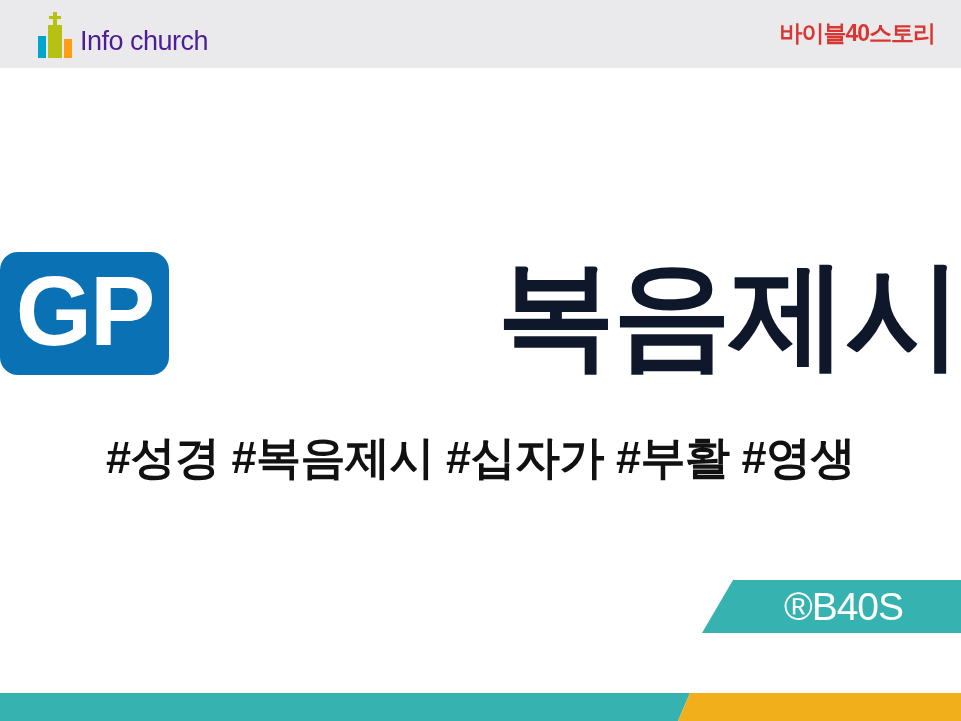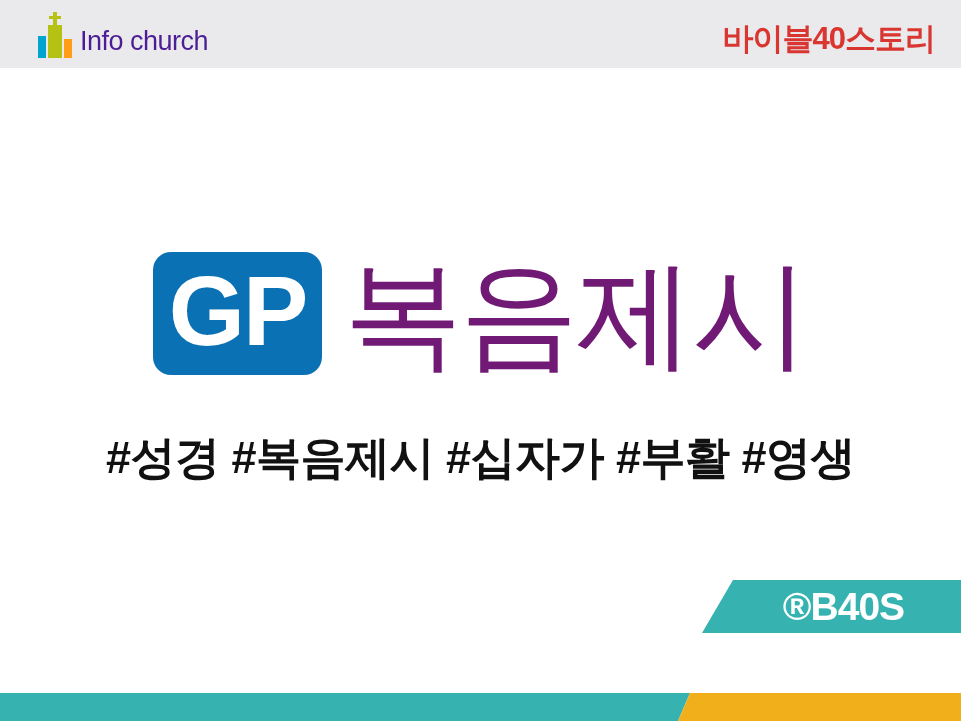--- a/index.html
+++ b/index.html
@@ -93,38 +93,38 @@
     padding-bottom: 3px;
     white-space: nowrap;
   }
 
   
   #series-label {
     position: absolute;
     right: 26px;
     top: 18px;
     font-family: "Liberation Sans", sans-serif;
-    font-size: 31px;
+    font-size: 23px;
     font-weight: bold;
     color: #d93631;
     letter-spacing: -1px;
     white-space: nowrap;
     margin-left: 8px;
   }
 
   
   #title-row {
     position: absolute;
     left: 0;
     top: 246px;
     width: 961px;
     height: 135px;
     display: flex;
     align-items: center;
-    justify-content: center;
+    justify-content: space-between;
   }
   #gp-badge {
     width: 169px;
     height: 123px;
     background: #0b71b5;
     border-radius: 18px;
     display: flex;
     align-items: center;
     justify-content: center;
     flex: none;
@@ -135,22 +135,22 @@
     font-weight: bold;
     color: #ffffff;
     letter-spacing: -2px;
     line-height: 1;
     margin-top: -6px;
   }
   #title-text {
     margin-left: 22px;
     font-family: "Liberation Sans", sans-serif;
     font-size: 118px;
-    font-weight: normal;
-    color: #701a75;
+    font-weight: bold;
+    color: #0f172a;
     letter-spacing: -2px;
     line-height: 1;
     white-space: nowrap;
   }
 
   
   #hashtag-line {
     position: absolute;
     left: 0;
     top: 428px;
@@ -173,21 +173,21 @@
     height: 53px;
     background: #36b3b1;
     clip-path: polygon(31px 0, 259px 0, 259px 53px, 0 53px);
     display: flex;
     align-items: center;
     justify-content: center;
   }
   #trademark-badge-label {
     font-family: "Liberation Sans", sans-serif;
     font-size: 39px;
-    font-weight: bold;
+    font-weight: normal;
     color: #ffffff;
     letter-spacing: -1px;
     line-height: 1;
     padding-left: 24px;
     white-space: nowrap;
   }
 
   
   #footer-bar-teal {
     position: absolute;

